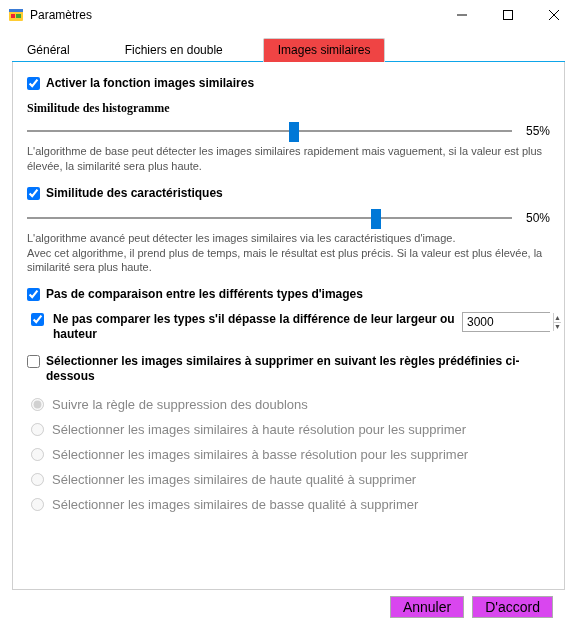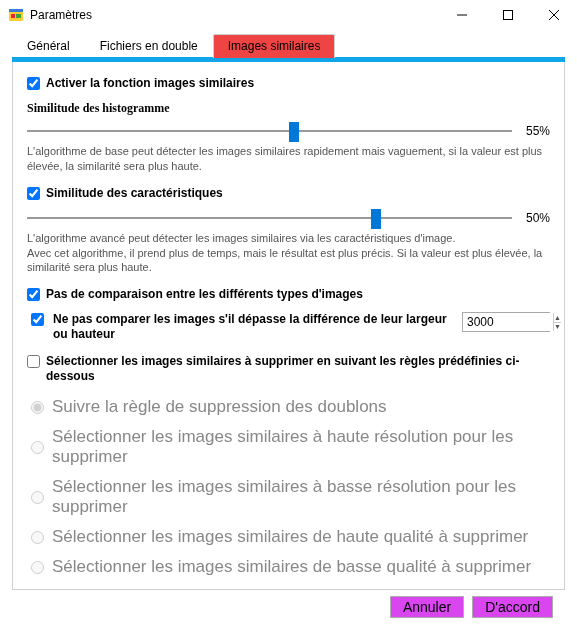--- a/index.html
+++ b/index.html
@@ -34,23 +34,24 @@
   }
   .winbtn svg { display: block; }
 
   .content {
     padding: 6px 12px 12px 12px;
   }
 
   .tabstrip {
     display: flex;
     align-items: flex-end;
-    border-bottom: 5px solid #0ea5e9;
+    border-bottom: 1px solid #0ea5e9;
     height: 26px;
     position: relative;
+    gap: 25px;
   }
   .tab {
     padding: 4px 14px 5px 14px;
     font-size: 12px;
     border: 1px solid transparent;
     border-bottom: none;
     position: relative;
     top: 1px;
     color: #000;
   }
@@ -170,21 +171,21 @@
     align-items: center;
     gap: 8px;
     margin: 6px 0 10px 0;
     color: #888;
   }
   .radio-row input[type="radio"] {
     width: 13px; height: 13px;
     margin: 0;
     accent-color: #888;
   }
-  .radio-row label { font-size: 17px; }
+  .radio-row label { font-size: 13px; }
 
   .footer {
     display: flex;
     justify-content: flex-end;
     gap: 8px;
     padding: 6px 12px 0 12px;
   }
   .btn {
     min-width: 70px;
     height: 22px;
@@ -266,21 +267,21 @@
     <div class="desc" style="white-space:pre-line">L'algorithme avancé peut détecter les images similaires via les caractéristiques d'image.
 Avec cet algorithme, il prend plus de temps, mais le résultat est plus précis. Si la valeur est plus élevée, la similarité sera plus haute.</div>
 
     <div class="check-row bold">
       <input type="checkbox" checked="" style="">
       <label>Pas de comparaison entre les différents types d'images</label>
     </div>
 
     <div class="compare-row">
       <input type="checkbox" checked="" style="margin-top: 1px;">
-      <label>Ne pas comparer les images s'il dépasse la différence de leur largeur ou hauteur</label>
+      <label>Ne pas comparer les types s'il dépasse la différence de leur largeur ou hauteur</label>
       <div class="spinner">
         <input type="text" value="3000" style="">
         <div class="buttons">
           <div>▲</div>
           <div>▼</div>
         </div>
       </div>
     </div>
 
     <div class="check-row bold" style="margin-bottom:13px">

